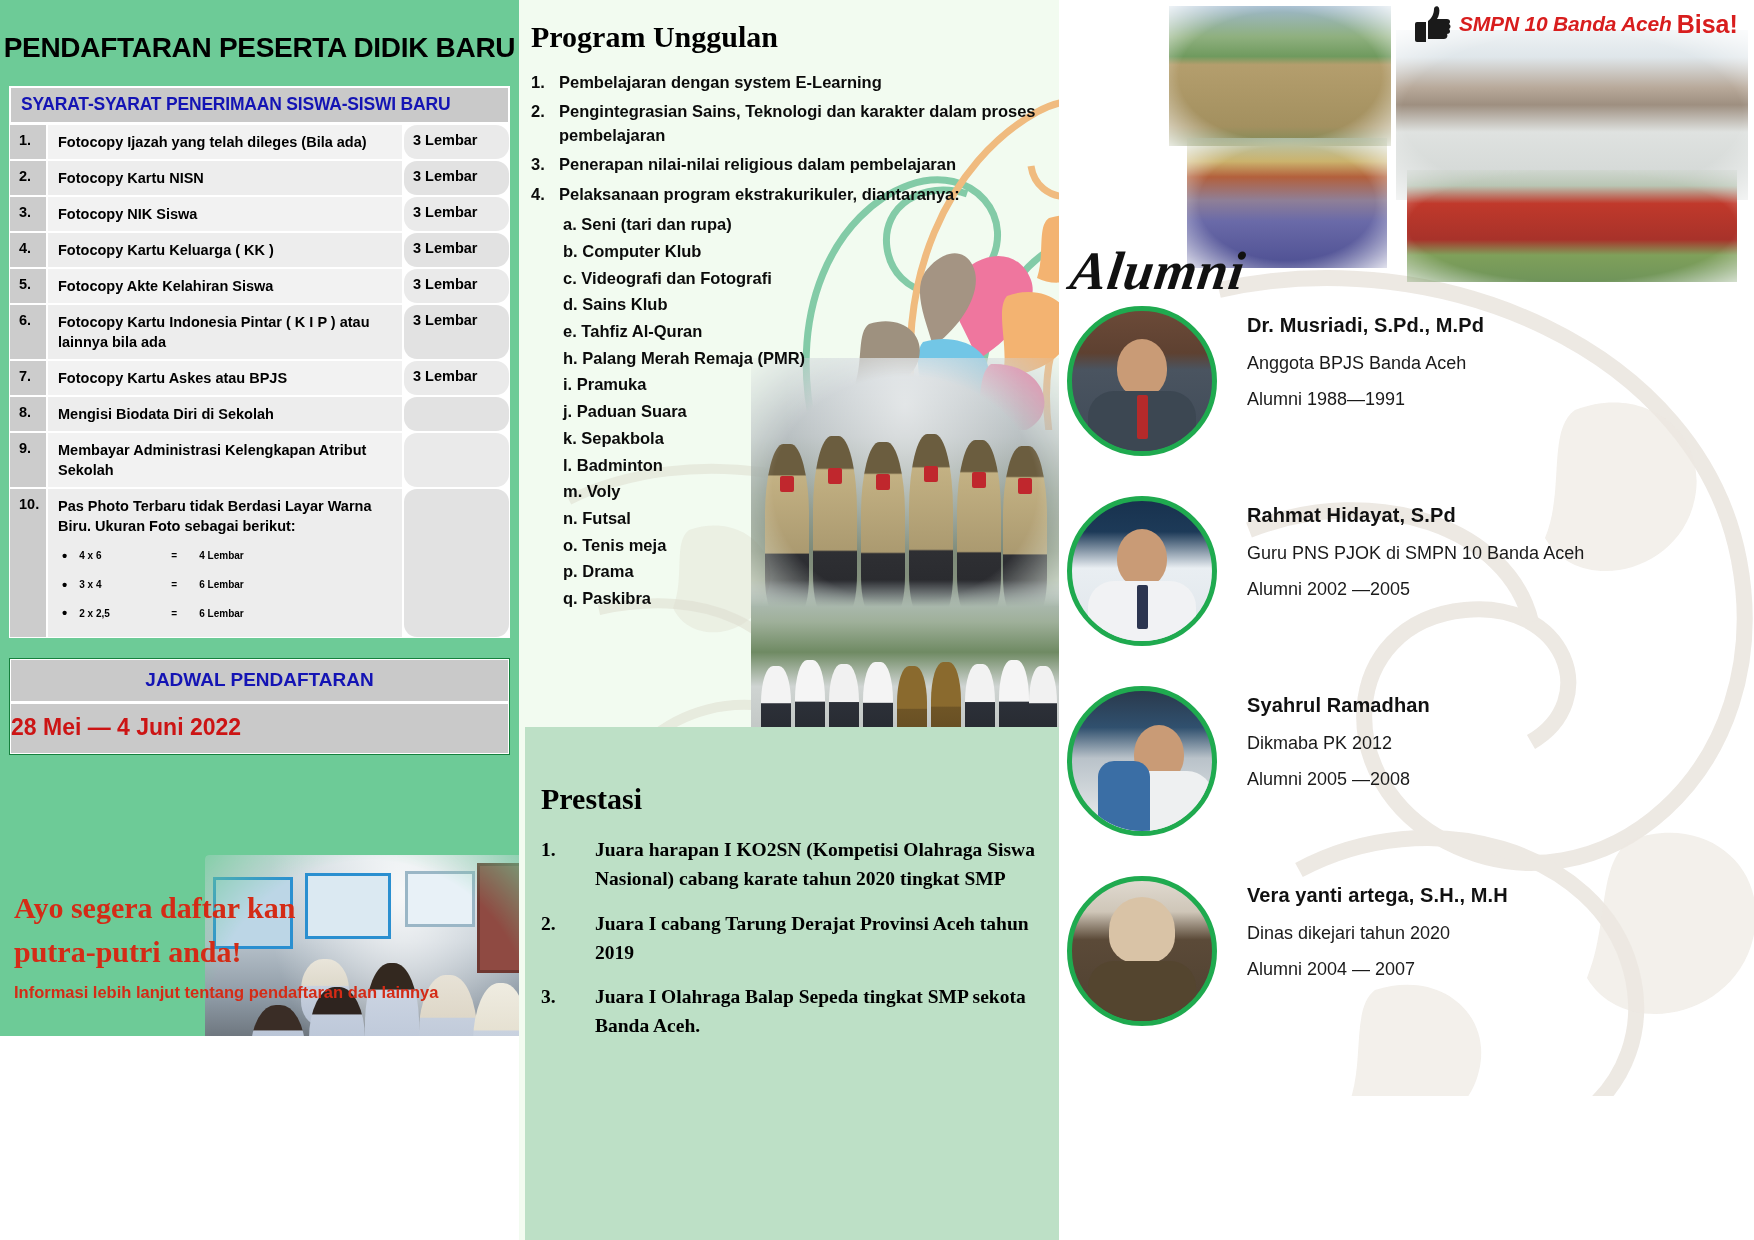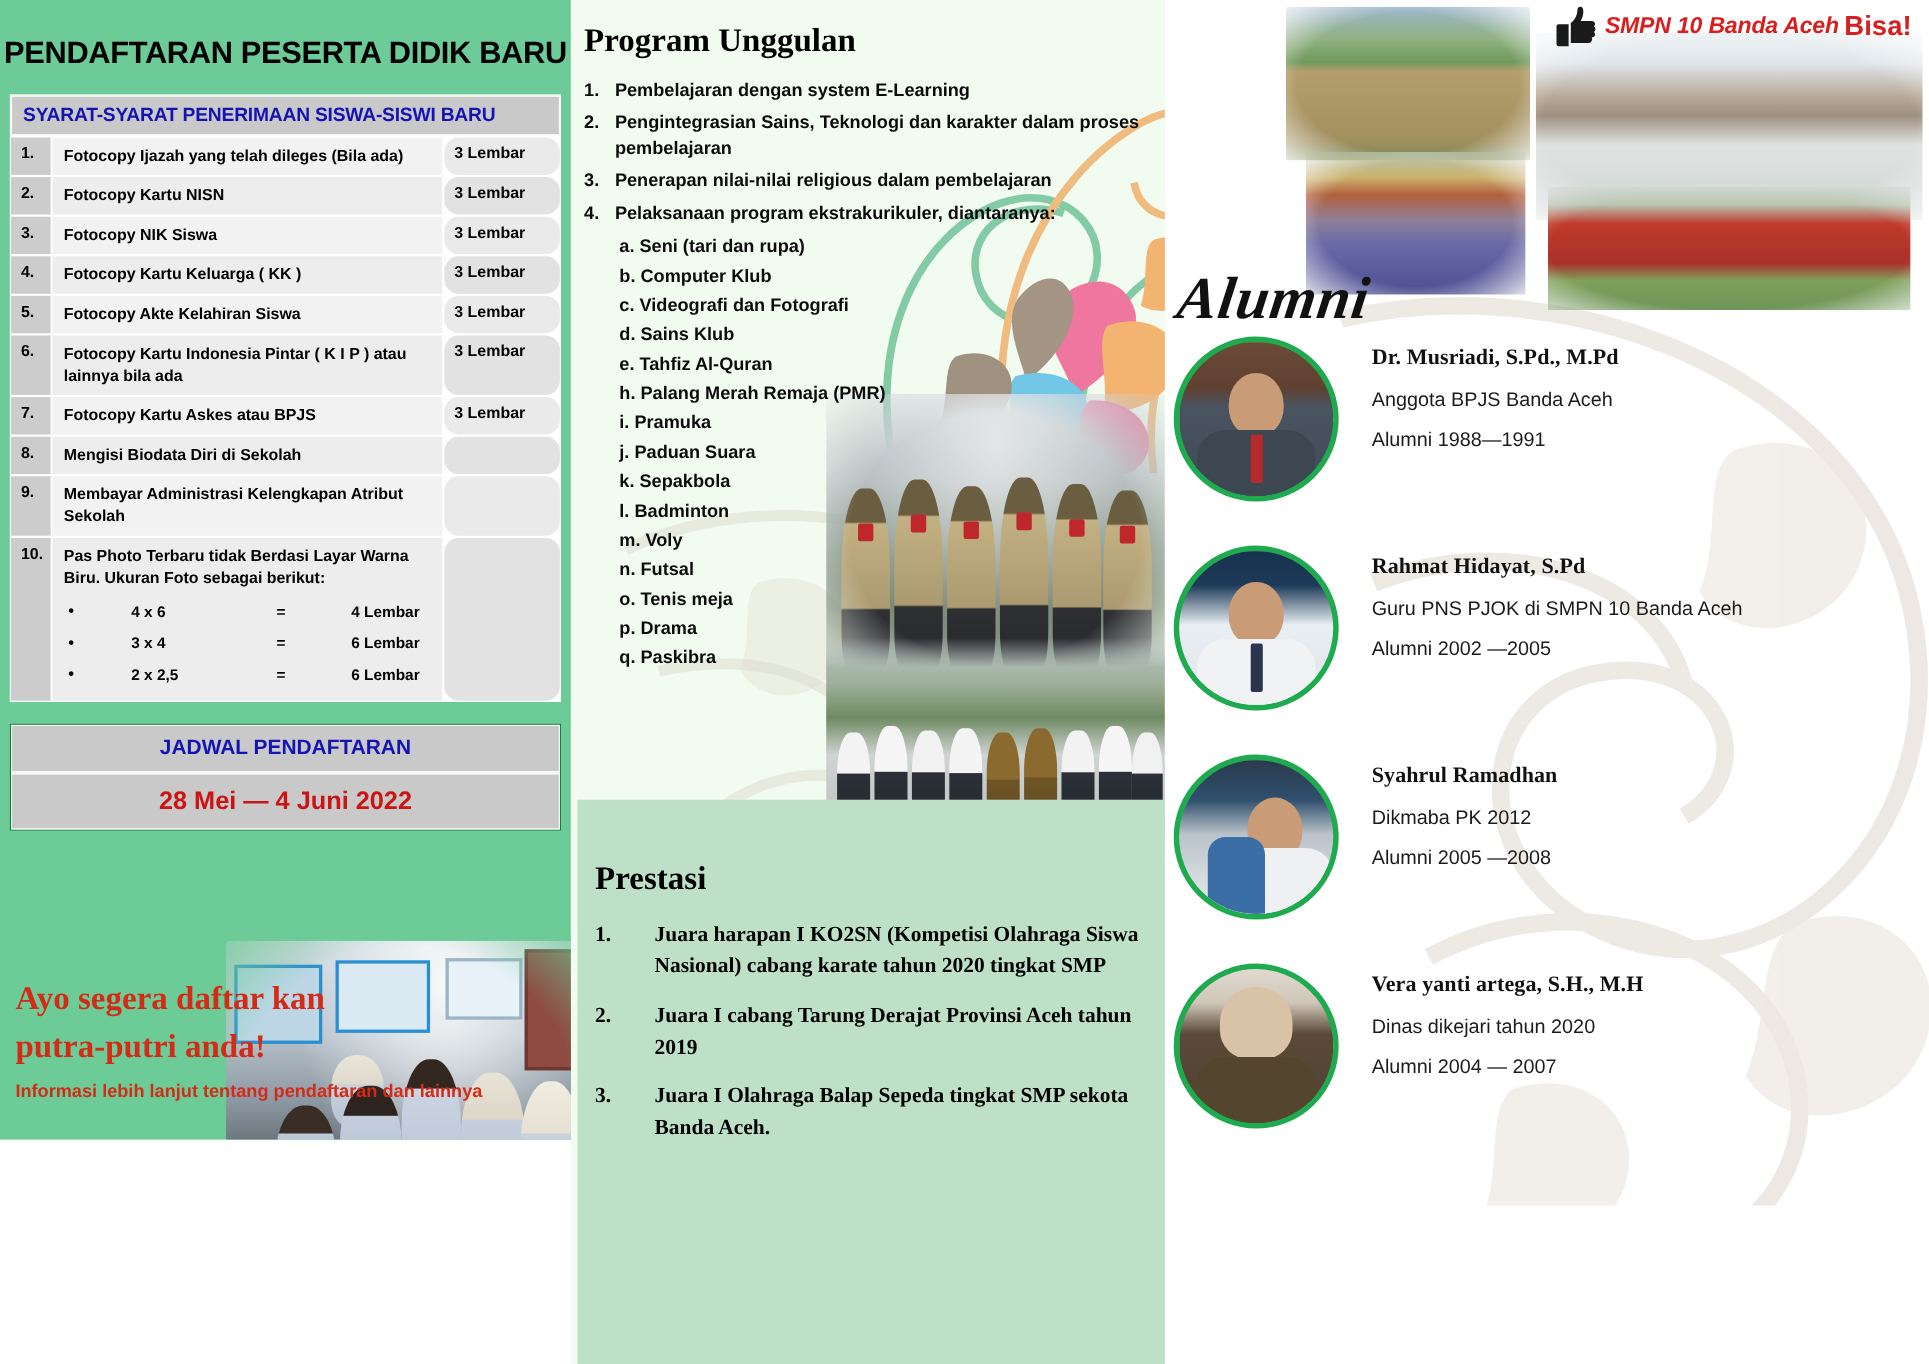--- a/index.html
+++ b/index.html
@@ -87,24 +87,23 @@
     padding: 7px 4px 7px 9px;
     border-radius: 13px;
   }
   .req-row.alt .req-txt { background: #ededed; }
   .req-row.alt .req-qty { background: #e2e2e2; }
 
   .photo-sizes { list-style: none; margin: 6px 0 2px 4px; }
   .photo-sizes li {
     display: flex;
     font-weight: bold;
-    font-size: 14px;
+    font-size: 10px;
     padding: 4px 0;
     align-items: center;
-    gap: 40px;
   }
   .photo-sizes li::before {
     content: "\2022";
     font-size: 15px;
     margin-right: 12px;
   }
   .ps-dim { width: 92px; }
   .ps-eq { width: 28px; }
 
   .jadwal-box {
@@ -118,21 +117,21 @@
     font-size: 19px;
     text-align: center;
     padding: 9px 0 10px 0;
     border: 1px solid #fff;
   }
   .jadwal-date {
     background: #c9c9c9;
     color: #cc1414;
     font-weight: bold;
     font-size: 23px;
-    text-align: center;
+    text-align: left;
     padding: 10px 0 12px 0;
     border: 1px solid #fff;
     border-top: 2px solid #fff;
   }
 
   .ayo-text {
     position: absolute;
     left: 14px;
     top: 886px;
     width: 300px;
@@ -492,21 +491,20 @@
   .alumni-text {
     flex: 1 1 auto;
     padding: 14px 10px 0 30px;
   }
   .al-name {
     font-weight: bold;
     font-size: 20px;
     color: #111;
     letter-spacing: 0.1px;
     margin-bottom: 14px;
-    font-family: Liberation Serif, serif;
   }
   .al-role {
     font-size: 18px;
     color: #1a1a1a;
     line-height: 1.35;
     margin-bottom: 14px;
   }
   .al-years {
     font-size: 18px;
     color: #1a1a1a;

